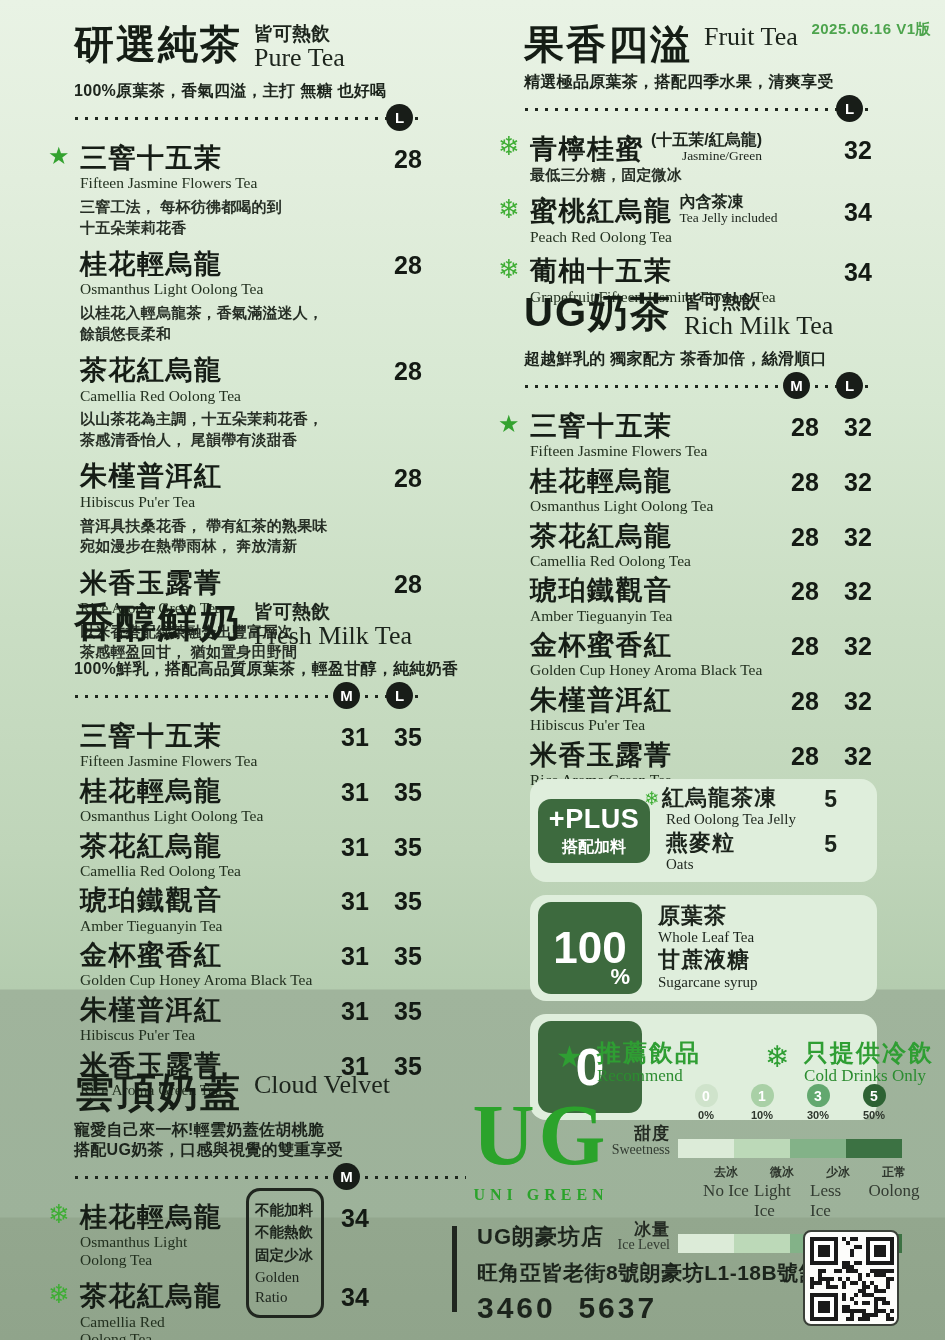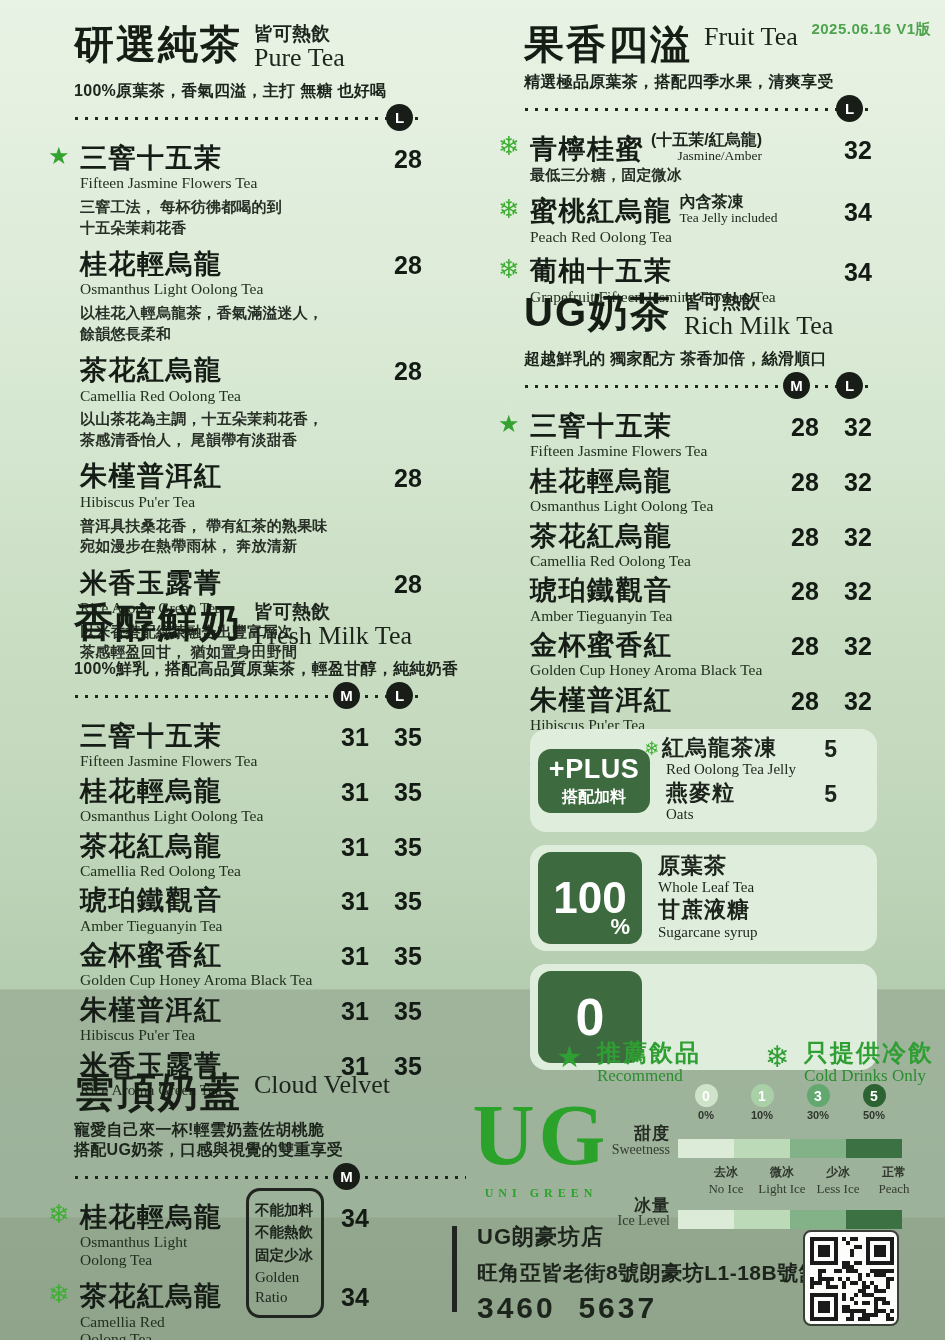--- a/index.html
+++ b/index.html
@@ -59,21 +59,21 @@
   #sec-rich .item{margin-bottom:2px;}
   #sec-cloud .item{margin-bottom:9px;}
 
   
   #cloud-rules{position:absolute;left:172px;top:116px;width:78px;border:3px solid #20261f;border-radius:14px;
     padding:8px 6px;line-height:1.55;}
   .rule-cjk{font-size:14.5px;font-weight:800;display:block;}
   .rule-en{font-size:15px;font-family:"Liberation Serif","DejaVu Serif",serif;display:block;line-height:1.3;margin-top:2px;}
 
   
-  #cards{position:absolute;left:530px;top:729px;width:347px;}
+  #cards{position:absolute;left:530px;top:779px;width:347px;}
   .card{display:flex;align-items:center;background:#dfeedc;border-radius:16px;padding:7px 8px;margin-bottom:13px;}
   .card-box{flex:0 0 auto;background:#3d6a3e;color:#fff;border-radius:13px;text-align:center;
     display:flex;flex-direction:column;align-items:center;justify-content:center;position:relative;}
   .box-plus{width:112px;height:64px;}
   .box-plus .b1{font-size:27px;font-weight:800;letter-spacing:.5px;}
   .box-plus .b2{font-size:16px;font-weight:700;margin-top:2px;}
   .box-num{width:104px;height:92px;}
   .box-num .n{font-size:44px;font-weight:800;line-height:1;}
   .box-num .pc{position:absolute;right:12px;bottom:4px;font-size:22px;font-weight:800;}
   .box-zero .n{font-size:52px;}
@@ -99,29 +99,29 @@
   .lv-row{display:flex;align-items:flex-end;}
   .lv-label{width:86px;text-align:right;padding-right:8px;line-height:1.05;}
   .lv-cjk{display:block;font-size:17px;font-weight:800;letter-spacing:1px;color:#242b23;}
   .lv-en{display:block;font-size:14px;font-family:"Liberation Serif","DejaVu Serif",serif;color:#333c32;}
   .lv-steps{display:flex;width:224px;}
   .lv-step{width:56px;display:flex;flex-direction:column;align-items:center;}
   .circle{width:23px;height:23px;border-radius:50%;color:#fff;font-weight:800;font-size:14px;
     display:flex;align-items:center;justify-content:center;}
   .pct{font-size:11px;font-weight:700;color:#2e362d;margin-top:2px;}
   .ice-cjk{font-size:12px;font-weight:800;color:#2e362d;}
-  .ice-en{font-size:13px;font-family:"Liberation Serif","DejaVu Serif",serif;color:#333c32;}
+  .ice-en{font-size:17px;font-family:"Liberation Serif","DejaVu Serif",serif;color:#333c32;}
   .level-bar{display:flex;width:224px;height:19px;}
   .level-bar .bar-seg{flex:1;}
   .mt6{margin-top:6px;justify-content:flex-end;} .mt4{margin-top:4px;}
 
   
   #logo{position:absolute;left:466px;top:1092px;width:150px;text-align:center;color:#2ba32b;}
   #logo .logo-ug{font-family:"Liberation Serif","DejaVu Serif",serif;font-size:86px;font-weight:700;line-height:1;letter-spacing:4px;}
-  #logo .logo-name{font-family:"Liberation Serif","DejaVu Serif",serif;font-size:12px;font-weight:700;letter-spacing:5px;margin-top:8px;}
+  #logo .logo-name{font-family:"Liberation Serif","DejaVu Serif",serif;font-size:16px;font-weight:700;letter-spacing:5px;margin-top:8px;}
   #store{position:absolute;left:452px;top:1222px;display:flex;}
   #store .vbar{width:5px;height:86px;background:#20261f;margin-top:4px;}
   #store .stxt{margin-left:20px;}
   .store-name{font-size:22px;font-weight:800;letter-spacing:1px;}
   .store-addr{font-size:21px;font-weight:800;letter-spacing:.5px;margin-top:7px;}
   .store-phone{font-size:30px;font-weight:600;letter-spacing:3px;margin-top:4px;white-space:pre;}
   #qr{position:absolute;left:803px;top:1230px;width:96px;height:96px;background:#fdfdfb;border:2px solid #3a4038;border-radius:8px;padding:5px;}
 </style>
 </head>
 <body>
@@ -343,21 +343,21 @@
     <span class="badge l">L</span>
   </div>
   <div class="items">
 
       <div class="item">
         <div class="row">
           <span class="mark snow">❄</span>
           <span class="item-name">青檸桂蜜</span>
           <span class="note">
             <span class="note-cjk">(十五茉/紅烏龍)</span>
-            <span class="note-en">Jasmine/Amber</span>
+            <span class="note-en">Jasmine/Green</span>
           </span>
           <span class="price pl">32</span>
         </div>
         <div class="item-desc" style="margin-top:2px;">最低三分糖，固定微冰</div>
       </div>
 
       <div class="item">
         <div class="row">
           <span class="mark snow">❄</span>
           <span class="item-name">蜜桃紅烏龍</span>
@@ -592,21 +592,21 @@
           <span class="ice-en">Light Ice</span>
         </div>
 
         <div class="lv-step">
           <span class="ice-cjk">少冰</span>
           <span class="ice-en">Less Ice</span>
         </div>
 
         <div class="lv-step">
           <span class="ice-cjk">正常</span>
-          <span class="ice-en">Peach</span>
+          <span class="ice-en">Oolong</span>
         </div>
       </div>
   </div>
   <div class="lv-row">
     <span class="lv-label">
       <span class="lv-cjk">冰量</span>
       <span class="lv-en">Ice Level</span>
     </span>
     <div class="level-bar">
         <div class="bar-seg" style="background: rgb(220, 235, 216);"></div>

